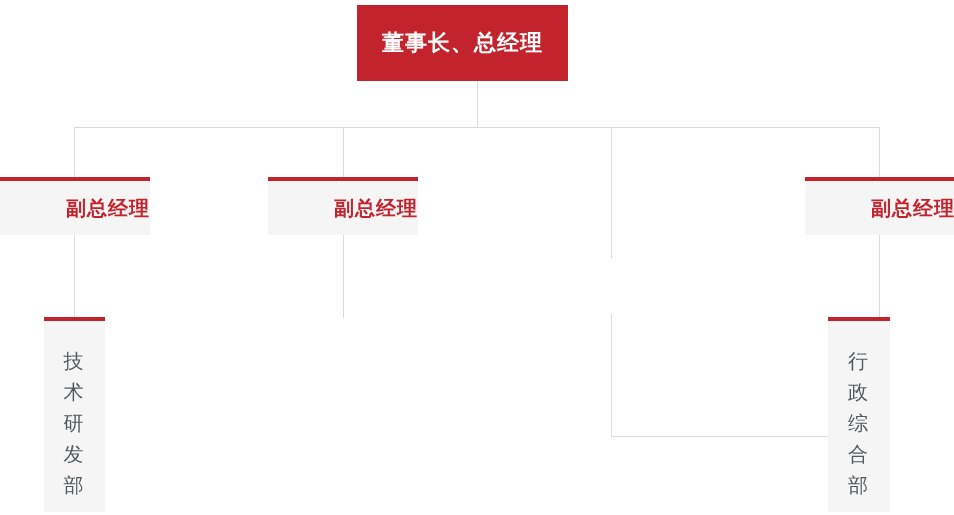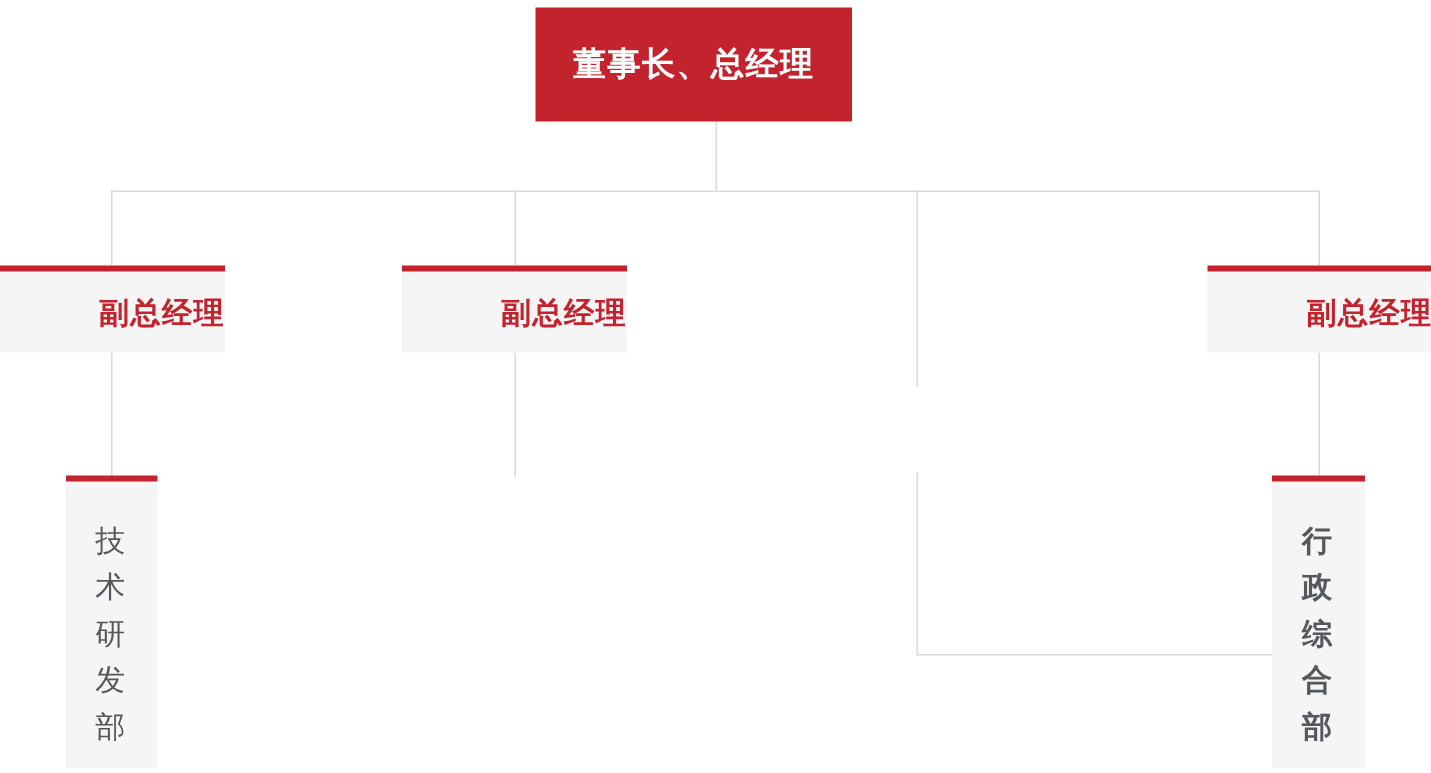--- a/index.html
+++ b/index.html
@@ -89,17 +89,17 @@
   <div class="node branch-node" style="left:268px; top:177px; width:150px; height:58px;">
     <span>副总经理</span>
   </div>
   <div class="node branch-node" style="left:805px; top:177px; width:150px; height:58px;">
     <span>副总经理</span>
   </div>
 
   <div class="node leaf-node" style="left:44px; top:317px; width:61px; height:195px;">
     <span class="vtext">技术研发部</span>
   </div>
-  <div class="node leaf-node" style="left:848px; top:317px; width:62px; height:195px;font-weight:bold;">
+  <div class="node leaf-node" style="left:828px; top:317px; width:62px; height:195px;">
     <span class="vtext">行政综合部</span>
   </div>
 
 </div>
 
 </body></html>

